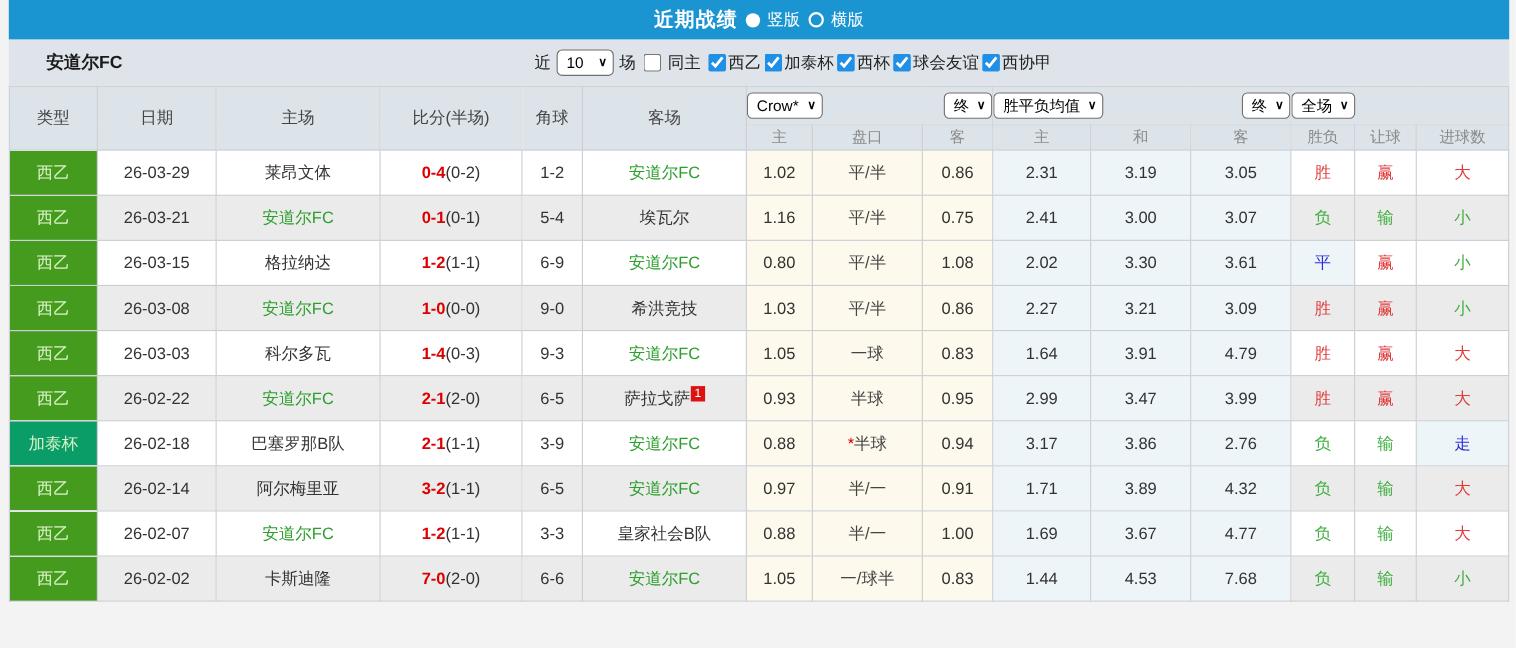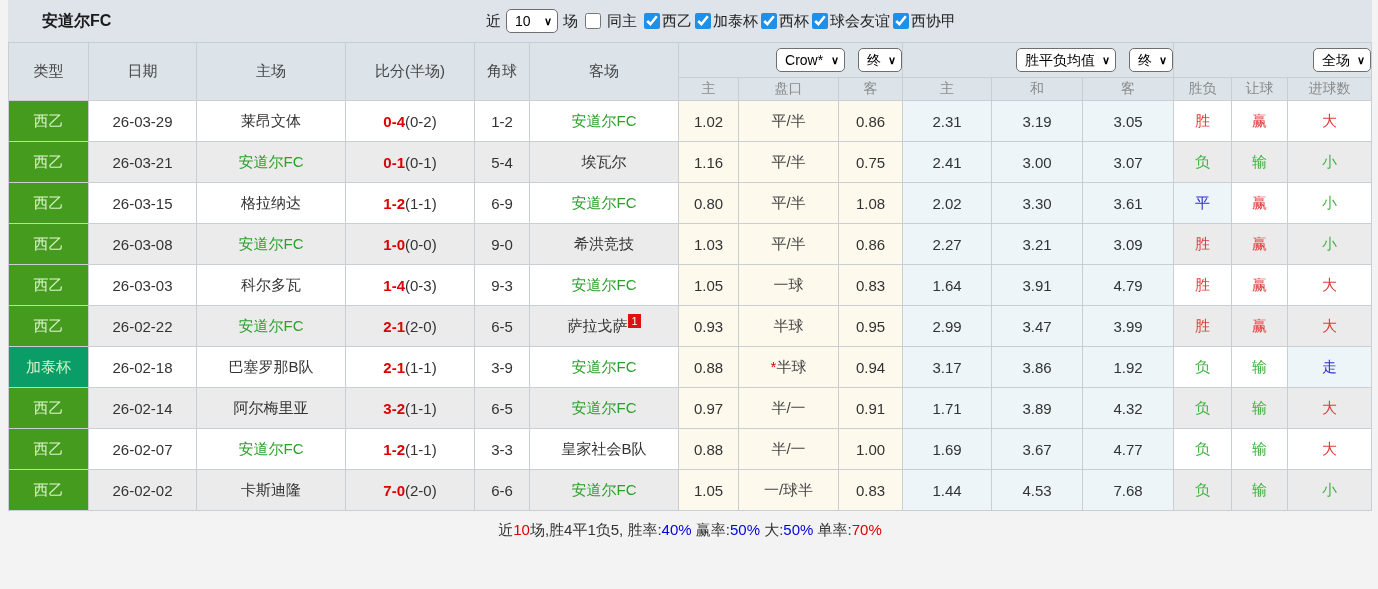--- a/index.html
+++ b/index.html
@@ -59,21 +59,21 @@
     margin-left:0; width:1363px; background:#fff;
   }
   table.results th, table.results td {
     border:1px solid #c9ced3; text-align:center; padding:0;
     overflow:hidden; white-space:nowrap;
   }
   thead th { background:#dce4ea; font-weight:normal; }
   tr.hdr-main th { font-size:15px; color:#454545; height:35px; }
   tr.hdr-sub th { font-size:14px; color:#8a8a8a; height:23px; }
   .hdr-group { vertical-align:middle; }
-  .hdr-group .grp { display:flex; justify-content:flex-end; align-items:center; gap:13px; }
+  .hdr-group .grp { display:flex; justify-content:space-between; align-items:center; gap:13px; }
 
   tbody td { height:41px; font-size:15px; color:#333; }
   tbody tr:nth-child(even) td { background:#ebebeb; }
   tbody td.type { color:#d9f3c6; font-size:15px; }
   tbody td.team.hl { color:var(--team-green,#2c9f2c); }
   tbody td.score .ft { color:var(--score-red,#dd0000);font-weight:bold; }
   tbody td.score .ht { color:#333; }
   tbody td.cream { background:#fdf9ec !important; }
   tbody td.blue  { background:#edf5f9 !important; }
   tbody td.handicap { color:#444;text-align:center; }
@@ -91,20 +91,27 @@
   .footer-line span { white-space:pre; }
   .seg-dark { color:#333; }
   .seg-red  { color:#dd0000; }
   .seg-blue { color:#0000dd; }
 </style>
 </head>
 <body>
 
 <div class="widget">
 
+  <div class="title-bar">
+    <span class="title">近期战绩</span>
+    <span class="radio-dot filled"></span>
+    <span class="radio-label">竖版</span>
+    <span class="radio-dot empty"></span>
+    <span class="radio-label">横版</span>
+  </div>
 
   <div class="filter-bar">
     <span class="team-name">安道尔FC</span>
     <div class="filter-controls">
       <span>近</span>
       <span class="select-wrap">
         <select class="sel" style="width:52px;">
           <option>10</option>
         </select>
         <span class="chev">∨</span>
@@ -326,21 +333,21 @@
           <td class="date">26-02-18</td>
           <td class="team">巴塞罗那B队</td>
           <td class="score"><span class="ft">2-1</span><span class="ht">(1-1)</span></td>
           <td class="corner">3-9</td>
           <td class="team hl">安道尔FC</td>
           <td class="cream">0.88</td>
           <td class="cream handicap"><span class="star">*</span>半球</td>
           <td class="cream">0.94</td>
           <td class="blue">3.17</td>
           <td class="blue">3.86</td>
-          <td class="blue">1.92</td>
+          <td class="blue">2.76</td>
           <td class="res green">负</td>
           <td class="res green">输</td>
           <td class="res blue">走</td>
         </tr>
         <tr>
           <td class="type" style="background: rgb(69, 155, 30);">西乙</td>
           <td class="date">26-02-14</td>
           <td class="team">阿尔梅里亚</td>
           <td class="score"><span class="ft">3-2</span><span class="ht">(1-1)</span></td>
           <td class="corner">6-5</td>
@@ -385,15 +392,14 @@
           <td class="blue">1.44</td>
           <td class="blue">4.53</td>
           <td class="blue">7.68</td>
           <td class="res green">负</td>
           <td class="res green">输</td>
           <td class="res green">小</td>
         </tr>
       </tbody>
   </table>
 
-  <div class="footer-line"><span class="seg-dark">近</span><span class="seg-red">10</span><span class="seg-dark">场,胜4平1负5, 胜率:</span><span class="seg-blue">40%</span><span class="seg-dark"> 赢率:</span><span class="seg-blue">50%</span><span class="seg-dark"> 大:</span><span class="seg-blue">50%</span><span class="seg-dark"> 单率:</span><span class="seg-red">70%</span></div>
 
 </div>
 
 </body></html>

